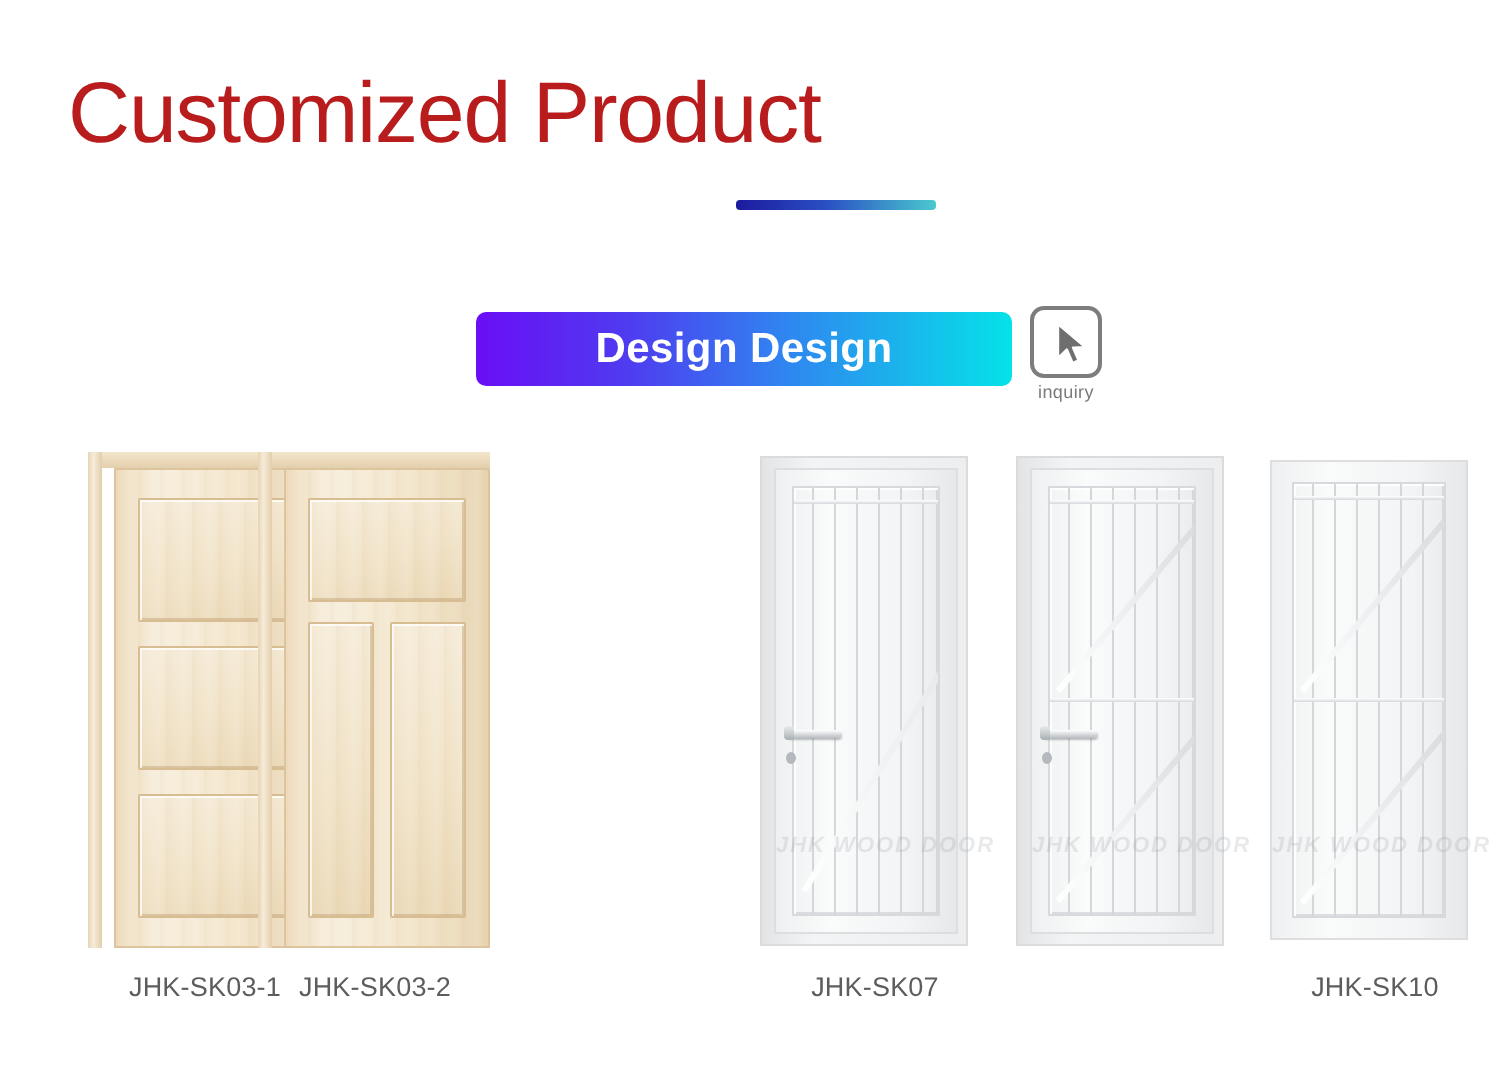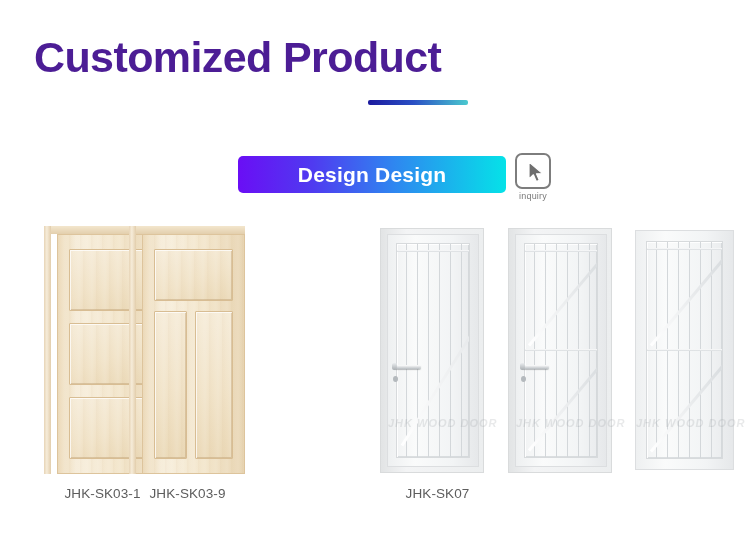--- a/index.html
+++ b/index.html
@@ -16,22 +16,22 @@
     font-family: "Liberation Sans", sans-serif;
     -webkit-font-smoothing: antialiased;
   }
 
   
   #page-title {
     position: absolute;
     left: 34px;
     top: 36px;
     font-size: 43px;
-    font-weight: bold;
-    color: #4c1d95;
+    font-weight: normal;
+    color: #b91c1c;
     letter-spacing: -0.6px;
     line-height: 1;
     white-space: nowrap;
   }
   #title-underline {
     position: absolute;
     left: 368px;
     top: 100px;
     width: 100px;
     height: 5px;
@@ -293,21 +293,21 @@
       <div class="door" style="left:4px; top:2px; width:116px; height:248px;">
         <div class="door-head"></div>
         <div class="door-jamb"></div>
         <div class="door-leaf" style="left:13px; top:8px; width:103px; height:240px;">
           <div class="panel" style="left:11px; top:14px; right:11px; height:52px;"></div>
           <div class="panel" style="left:11px; top:76px; width:33px; height:148px;"></div>
           <div class="panel" style="left:52px; top:76px; right:11px; height:148px;"></div>
         </div>
       </div>
     </div>
-    <div class="product-label">JHK-SK03-9</div>
+    <div class="product-label">JHK-SK03-2</div>
   </div>
 
 
   <div class="product-card" style="left:375px; width:125px;">
     <div class="door-stage white">
       <div class="door" style="left:5px; top:4px; width:104px; height:245px;">
         <div class="door-frame-out"></div>
         <div class="door-leaf" style="left:7px; top:6px; width:92px; height:233px;">
           <div class="inner-rect" style="left:8px; top:8px; right:8px; bottom:8px; overflow:hidden;">
             <div class="vgroove" style="left:9px;"></div>
@@ -368,15 +368,16 @@
             <div class="vgroove" style="left:64px;"></div>
             <div class="hrail" style="top:6px;"></div>
             <div class="hrail" style="top:107px;"></div>
             <div class="brace" style="left:4px; top:102px; width:120px; height:3px; transform:rotate(-50deg);"></div>
             <div class="brace" style="left:4px; top:208px; width:120px; height:3px; transform:rotate(-50deg);"></div>
           </div>
           <div class="watermark" style="top:186px;">JHK WOOD DOOR</div>
         </div>
       </div>
     </div>
+    <div class="product-label">JHK-SK10</div>
   </div>
 
 </div>
 
 </body></html>

